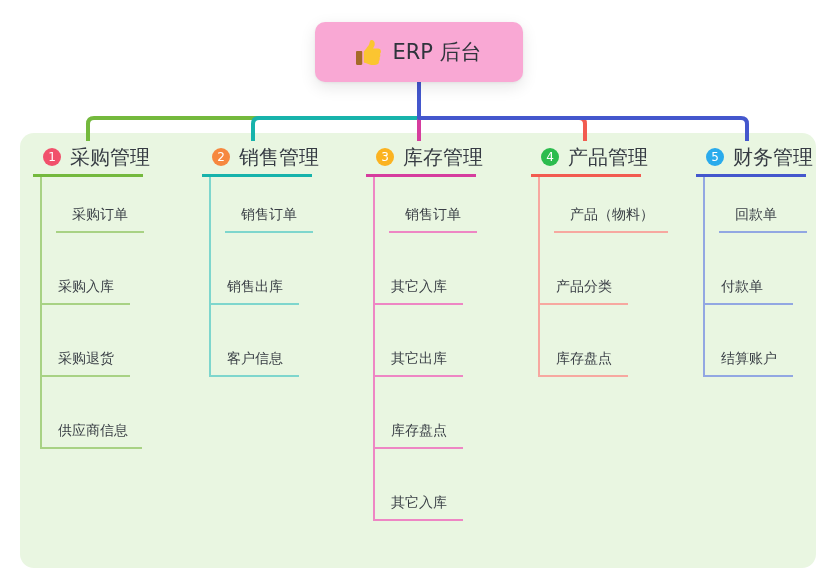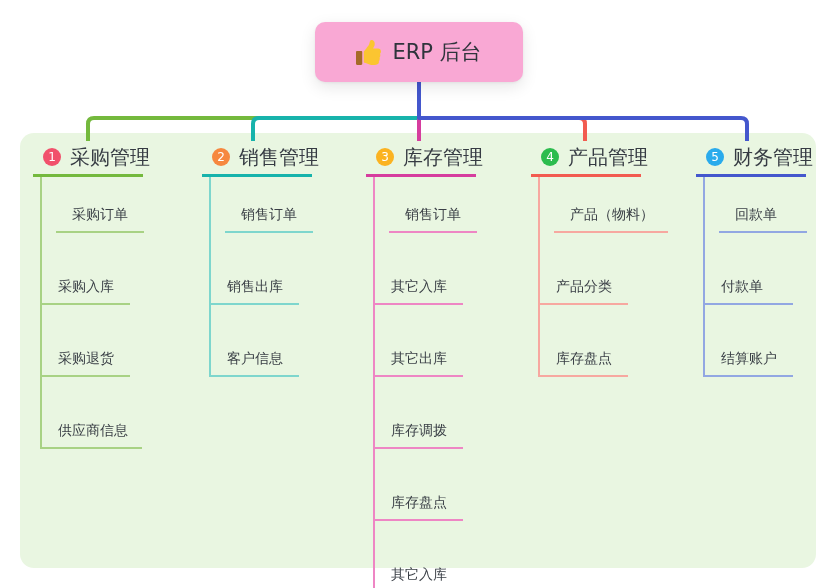--- a/index.html
+++ b/index.html
@@ -100,21 +100,20 @@
 
 <div class="branch b2" style="--badge: #fbb321; --line: #d63d9e; --child-line: #ee86c4;">
   <div class="branch-heading">
     <span class="badge">3</span>
     <span class="branch-label">库存管理</span>
   </div>
   <ul class="children">
     <li>销售订单</li>
     <li>其它入库</li>
     <li>其它出库</li>
-    <li>库存调拨</li>
     <li>库存盘点</li>
     <li>其它入库</li>
   </ul>
 </div>
 
 <div class="branch b3" style="--badge: #2cbc4e; --line: #f25b50; --child-line: #f7a8a0;">
   <div class="branch-heading">
     <span class="badge">4</span>
     <span class="branch-label">产品管理</span>
   </div>

